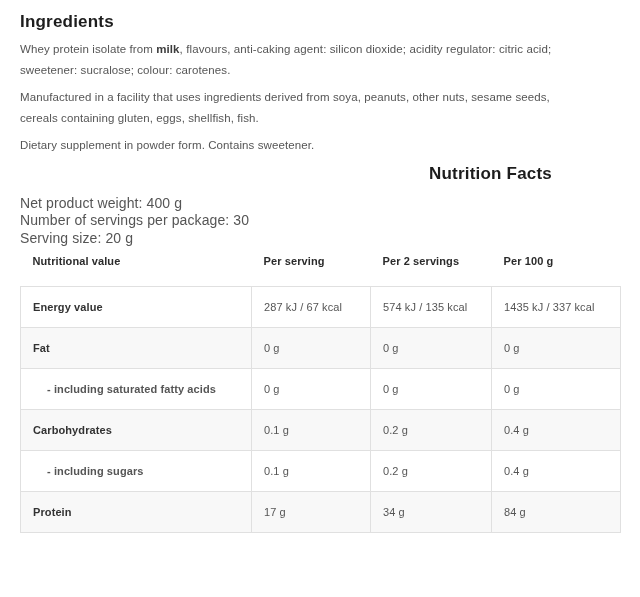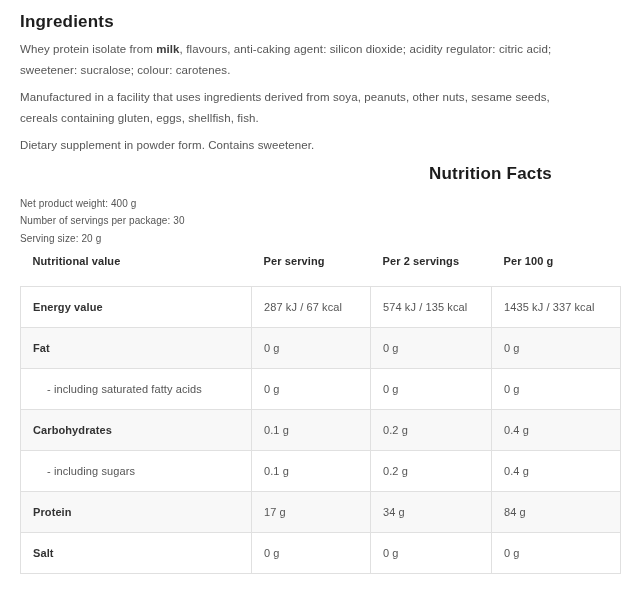--- a/index.html
+++ b/index.html
@@ -20,21 +20,21 @@
   .body-text {
     font-size:11.5px; line-height:21px; color:var(--text_secondary,#555);
     max-width:600px; margin-bottom:6px; letter-spacing:.1px;
   }
   .body-text b { font-weight:700; color:#3c3c3c; }
   #supplement-notice { margin-bottom:8px; }
 
   #nutrition-title { margin-bottom:11px;text-align:right; }
 
   .meta-line {
-    font-size:10px; line-height:17.3px; color:var(--text_secondary,#555);
+    font-size:14px; line-height:17.3px; color:var(--text_secondary,#555);
     letter-spacing:.1px;
   }
 
   table.nutrition {
     width:600px; border-collapse:collapse; table-layout:fixed;
     margin-top:8px;
   }
   col.c1 { width:231px; } col.c2 { width:119px; }
   col.c3 { width:121px; } col.c4 { width:129px; }
 
@@ -44,21 +44,21 @@
   }
   tbody { border:1px solid var(--border,#e0e0e0);margin-top:24px; }
   tbody td {
     border:1px solid var(--border,#e0e0e0);
     height:41px; vertical-align:middle;
     font-size:11px; letter-spacing:.1px;
     padding-left:12px; background-clip:padding-box;
   }
   tbody tr:nth-child(even) { background:var(--stripe,#f8f8f8); }
   td.row-label { font-weight:700; color:#323232; }
-  td.row-label.indent { font-weight:400; color:var(--text_secondary,#555); padding-left:26px; }
+  td.row-label.indent { font-weight:700; color:var(--text_secondary,#555); padding-left:26px; }
   td.cell-value { color:var(--text_secondary,#555); font-weight:400; }
 </style>
 </head>
 <body>
 
 <div class="page">
 
   <section>
     <h2 class="section-title" id="ingredients-title">Ingredients</h2>
 
@@ -121,23 +121,17 @@
           <td class="cell-value">0.1 g</td>
           <td class="cell-value">0.2 g</td>
           <td class="cell-value">0.4 g</td>
         </tr>
         <tr>
           <td class="row-label">Protein</td>
           <td class="cell-value">17 g</td>
           <td class="cell-value">34 g</td>
           <td class="cell-value">84 g</td>
         </tr>
-        <tr>
-          <td class="row-label">Salt</td>
-          <td class="cell-value">0 g</td>
-          <td class="cell-value">0 g</td>
-          <td class="cell-value">0 g</td>
-        </tr>
       </tbody>
     </table>
   </section>
 
 </div>
 
 </body></html>

